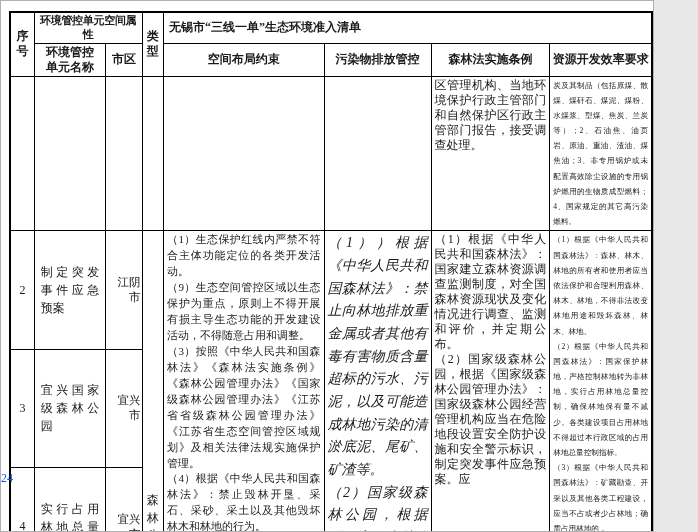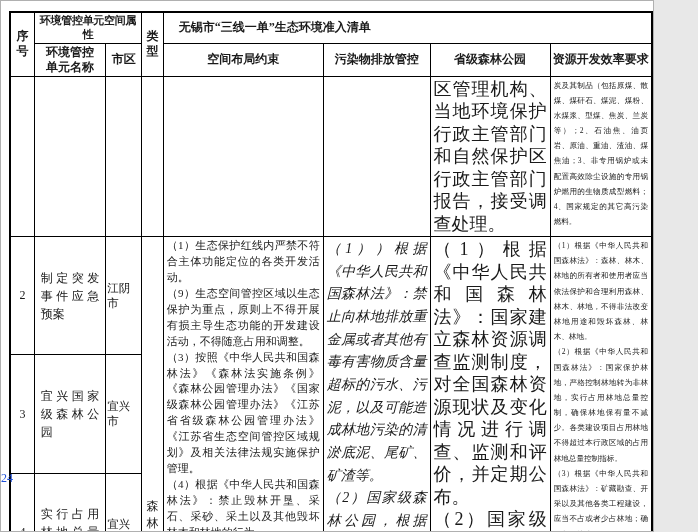--- a/index.html
+++ b/index.html
@@ -9,29 +9,29 @@
     font-family:"Liberation Serif","DejaVu Serif",serif; color:#1a1a1a;
   }
   table.doc {
     position:absolute; left:8px; top:10px;
     border-collapse:collapse; table-layout:fixed;
     border:2px solid #000;
   }
   td { border:1px solid #000; padding:1px 3px; vertical-align:top; overflow:hidden; }
   .hd { font-weight:bold; text-align:center; vertical-align:middle; font-size:12px; line-height:1.25; padding:1px 2px; }
   .hd-group-attr { font-size:11px; padding:1px 4px; letter-spacing:-0.3px; }
-  .hd-title { text-align:left; padding-left:15px; font-size:12px;margin-left:40px; }
+  .hd-title { text-align:left; padding-left:5px; font-size:12px;margin-left:40px; }
   .hd-name { padding:1px 6px; }
   .c-idx  { text-align:center; vertical-align:middle; font-size:12px; }
   .c-name { font-size:12px; text-align:justify; vertical-align:middle; padding:2px 6px; line-height:1.5; }
-  .c-dist { text-align:left; vertical-align:middle; font-size:11.5px; padding:1px; }
+  .c-dist { text-align:right; vertical-align:middle; font-size:11.5px; padding:1px; }
   .c-type { text-align:center; vertical-align:middle; font-size:12px; line-height:1.45; padding:1px 2px; }
   .c-spatial { font-size:11px;  line-height:1.45; text-align:justify; }
   .c-poll    { font-size:14px;  line-height:1.62; text-align:justify;font-style:italic; }
-  .c-risk    { font-size:18px;  line-height:1.25; text-align:justify; }
+  .c-risk    { font-size:12px;  line-height:1.25; text-align:justify; }
   .c-res     { font-size:7.6px; line-height:2.0;  text-align:justify; }
   .pre { white-space:pre-wrap; word-break:break-all; }
   .page-num {
     position:absolute; left:0; right:0; top:470px; text-align:left;
     font-size:12px; color:#1d4ed8;
   }
 </style>
 </head>
 <body>
 
@@ -52,21 +52,21 @@
         <td class="hd" rowspan="2">序号</td>
         <td class="hd hd-group-attr" colspan="2">环境管控单元空间属性</td>
         <td class="hd" rowspan="2">类型</td>
         <td class="hd hd-title" colspan="4">无锡市“三线一单”生态环境准入清单</td>
       </tr>
       <tr style="height:24px">
         <td class="hd hd-name">环境管控单元名称</td>
         <td class="hd">市区</td>
         <td class="hd">空间布局约束</td>
         <td class="hd">污染物排放管控</td>
-        <td class="hd">省级森林公园</td>
+        <td class="hd">森林法实施条例</td>
         <td class="hd">资源开发效率要求</td>
       </tr>
 
       <tr style="height:120px">
         <td class="c-idx"></td>
         <td class="c-name"></td>
         <td class="c-dist"></td>
         <td class="c-type"></td>
         <td class="c-spatial"></td>
         <td class="c-poll"></td>

